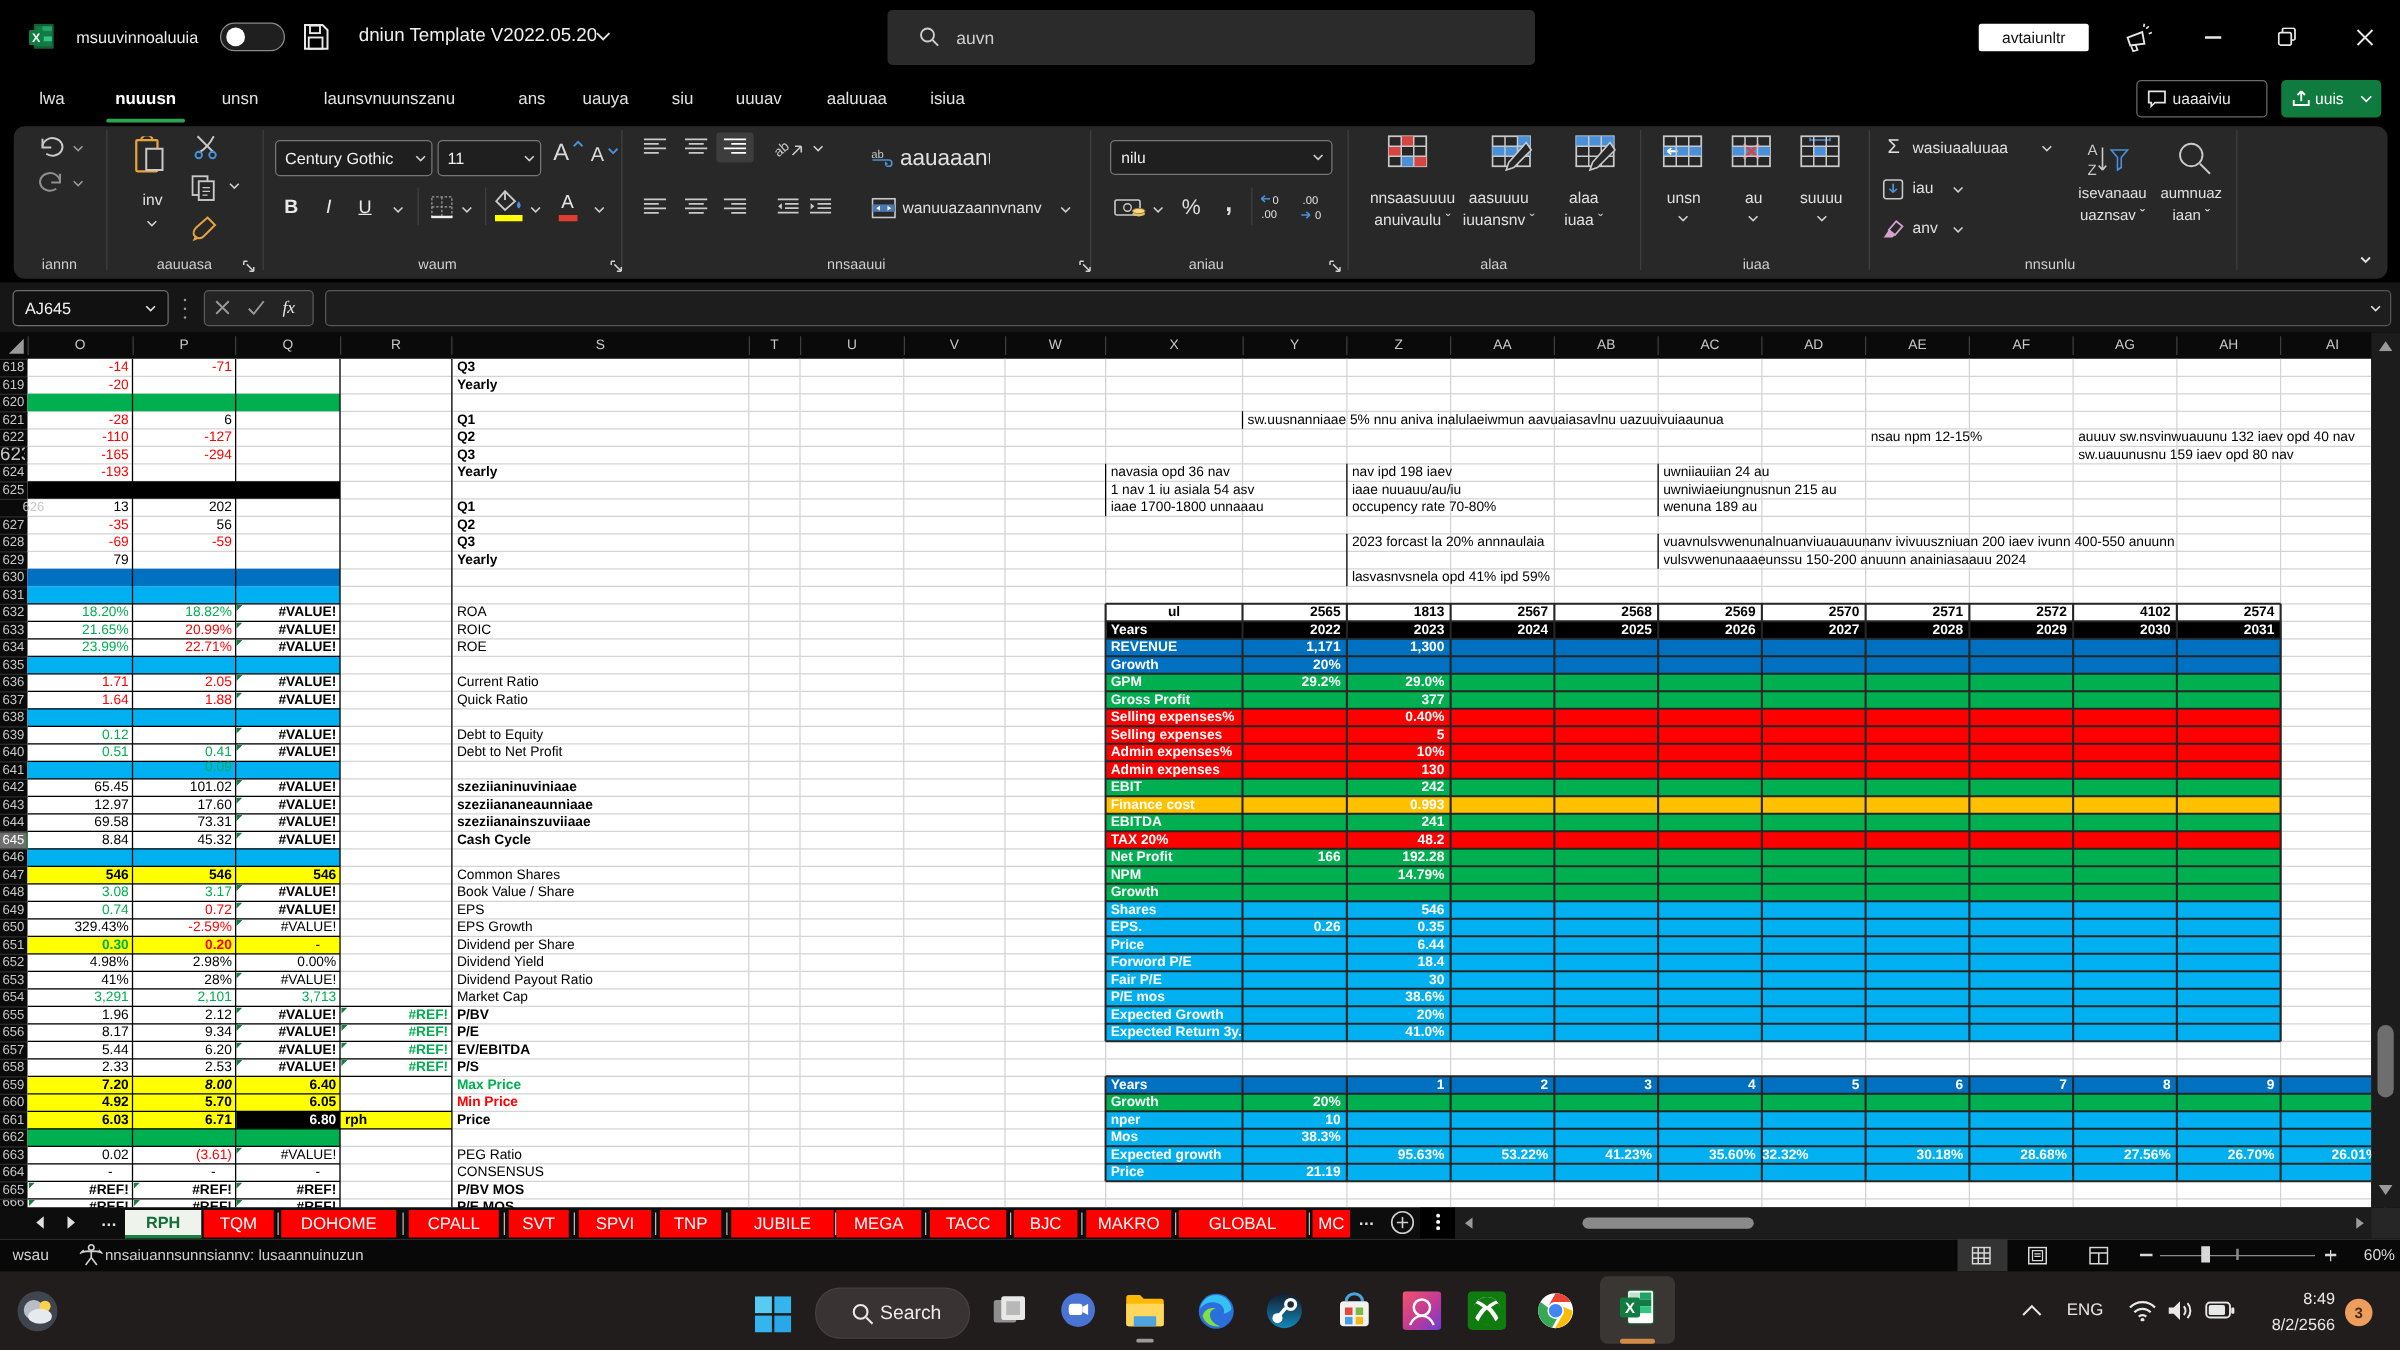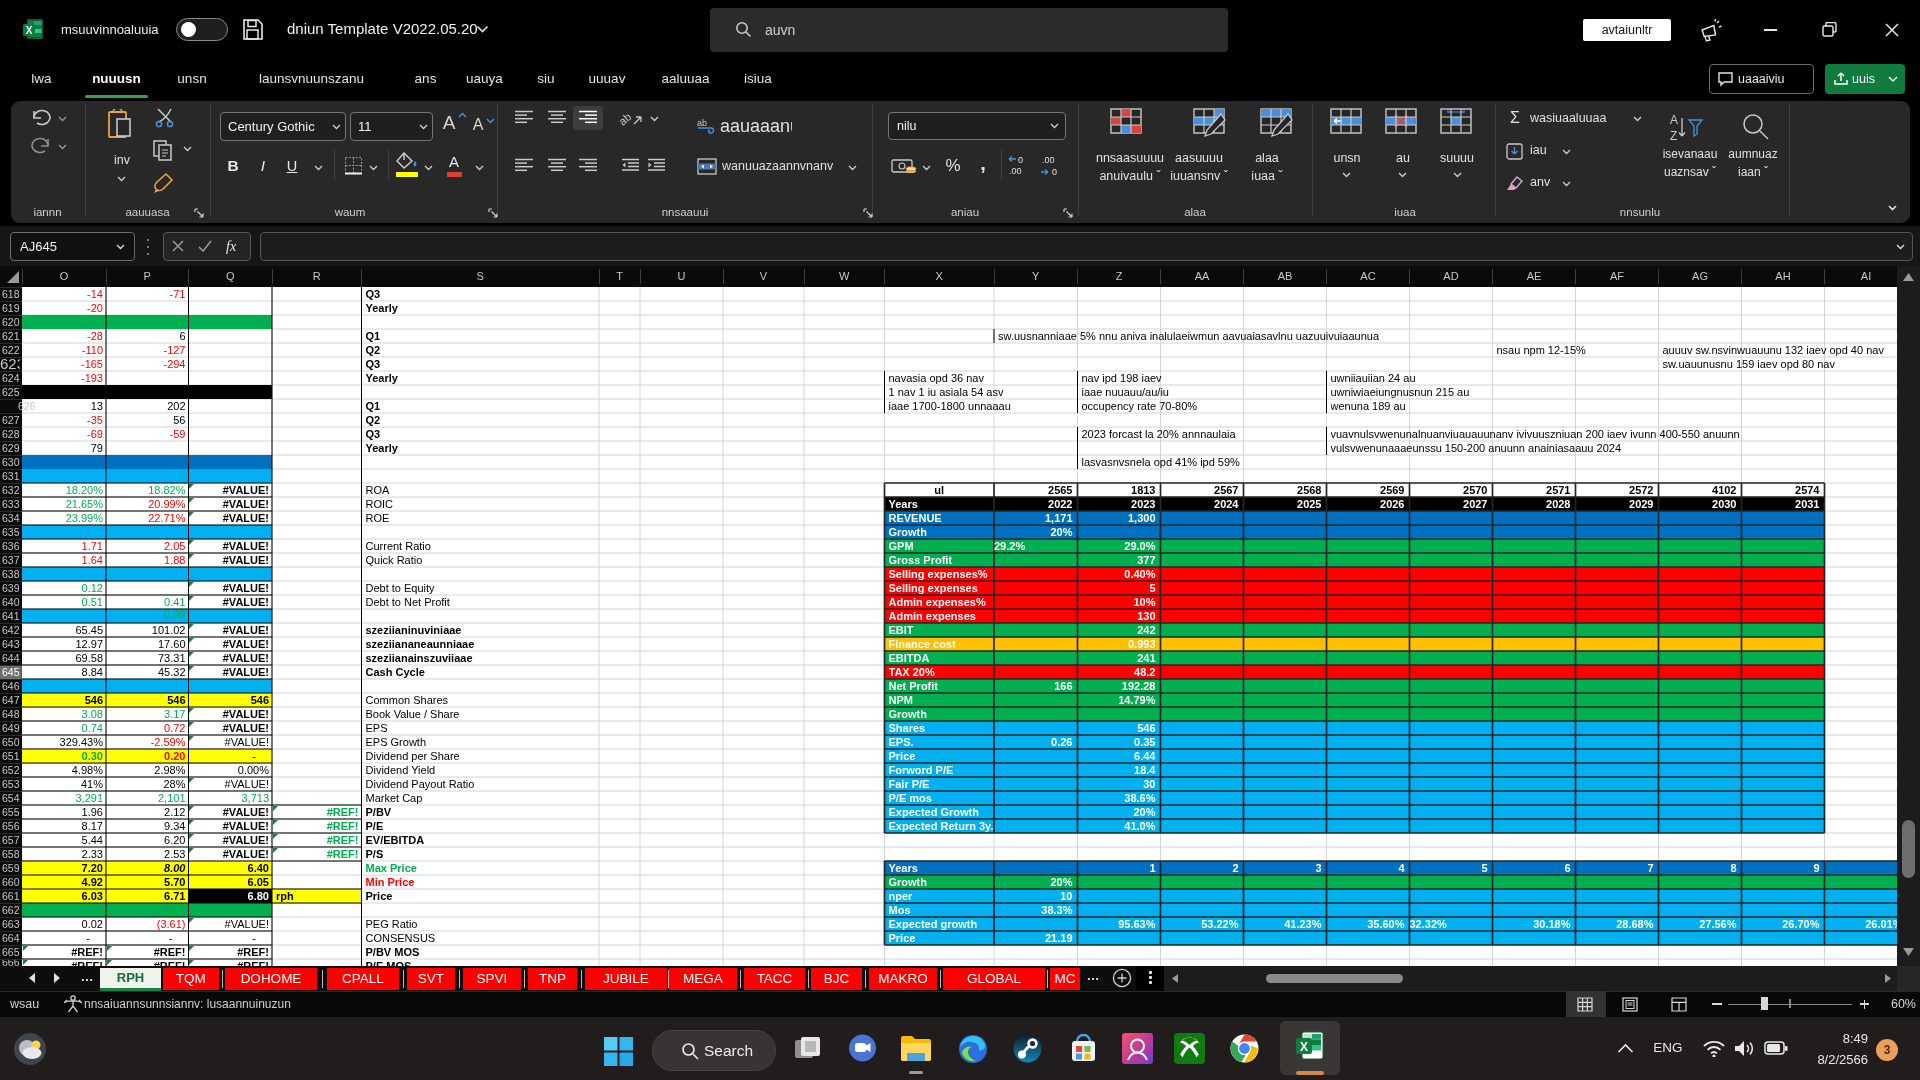--- a/index.html
+++ b/index.html
@@ -1035,21 +1035,21 @@
 <div style="position:absolute;left:1492.5px;top:497px;width:78px;height:14px;font-size:11px;color:#fff;font-weight:700;text-align:right;line-height:14px;white-space:nowrap;overflow:hidden;">2028</div>
 <div style="position:absolute;left:1575.5px;top:497px;width:78px;height:14px;font-size:11px;color:#fff;font-weight:700;text-align:right;line-height:14px;white-space:nowrap;overflow:hidden;">2029</div>
 <div style="position:absolute;left:1658.5px;top:497px;width:78px;height:14px;font-size:11px;color:#fff;font-weight:700;text-align:right;line-height:14px;white-space:nowrap;overflow:hidden;">2030</div>
 <div style="position:absolute;left:1741.5px;top:497px;width:78px;height:14px;font-size:11px;color:#fff;font-weight:700;text-align:right;line-height:14px;white-space:nowrap;overflow:hidden;">2031</div>
 <div style="position:absolute;left:888.5px;top:511px;width:105.5px;height:14px;font-size:11px;color:#fff;font-weight:700;text-align:left;line-height:14px;white-space:nowrap;overflow:hidden;">REVENUE</div>
 <div style="position:absolute;left:994px;top:511px;width:78.5px;height:14px;font-size:11px;color:#fff;font-weight:700;text-align:right;line-height:14px;white-space:nowrap;overflow:hidden;">1,171</div>
 <div style="position:absolute;left:1077.5px;top:511px;width:78px;height:14px;font-size:11px;color:#fff;font-weight:700;text-align:right;line-height:14px;white-space:nowrap;overflow:hidden;">1,300</div>
 <div style="position:absolute;left:888.5px;top:525px;width:105.5px;height:14px;font-size:11px;color:#fff;font-weight:700;text-align:left;line-height:14px;white-space:nowrap;overflow:hidden;">Growth</div>
 <div style="position:absolute;left:994px;top:525px;width:78.5px;height:14px;font-size:11px;color:#fff;font-weight:700;text-align:right;line-height:14px;white-space:nowrap;overflow:hidden;">20%</div>
 <div style="position:absolute;left:888.5px;top:539px;width:105.5px;height:14px;font-size:11px;color:#fff;font-weight:700;text-align:left;line-height:14px;white-space:nowrap;overflow:hidden;">GPM</div>
-<div style="position:absolute;left:994px;top:539px;width:78.5px;height:32px;font-size:11px;color:#fff;font-weight:700;line-height:14px;white-space:nowrap;overflow:hidden;">29.2%</div>
+<div style="position:absolute;left:994px;top:539px;width:78.5px;height:32px;font-size:11px;color:#fff;font-weight:700;text-align:right;line-height:14px;white-space:nowrap;overflow:hidden;">29.2%</div>
 <div style="position:absolute;left:1077.5px;top:539px;width:78px;height:14px;font-size:11px;color:#fff;font-weight:700;text-align:right;line-height:14px;white-space:nowrap;overflow:hidden;">29.0%</div>
 <div style="position:absolute;left:888.5px;top:553px;width:105.5px;height:14px;font-size:11px;color:#fff;font-weight:700;text-align:left;line-height:14px;white-space:nowrap;overflow:hidden;">Gross Profit</div>
 <div style="position:absolute;left:1077.5px;top:553px;width:78px;height:14px;font-size:11px;color:#fff;font-weight:700;text-align:right;line-height:14px;white-space:nowrap;overflow:hidden;">377</div>
 <div style="position:absolute;left:888.5px;top:567px;width:105.5px;height:14px;font-size:11px;color:#fff;font-weight:700;text-align:left;line-height:14px;white-space:nowrap;overflow:hidden;">Selling expenses%</div>
 <div style="position:absolute;left:1077.5px;top:567px;width:78px;height:14px;font-size:11px;color:#fff;font-weight:700;text-align:right;line-height:14px;white-space:nowrap;overflow:hidden;">0.40%</div>
 <div style="position:absolute;left:888.5px;top:581px;width:105.5px;height:14px;font-size:11px;color:#fff;font-weight:700;text-align:left;line-height:14px;white-space:nowrap;overflow:hidden;">Selling expenses</div>
 <div style="position:absolute;left:1077.5px;top:581px;width:78px;height:14px;font-size:11px;color:#fff;font-weight:700;text-align:right;line-height:14px;white-space:nowrap;overflow:hidden;">5</div>
 <div style="position:absolute;left:888.5px;top:595px;width:105.5px;height:14px;font-size:11px;color:#fff;font-weight:700;text-align:left;line-height:14px;white-space:nowrap;overflow:hidden;">Admin expenses%</div>
 <div style="position:absolute;left:1077.5px;top:595px;width:78px;height:14px;font-size:11px;color:#fff;font-weight:700;text-align:right;line-height:14px;white-space:nowrap;overflow:hidden;">10%</div>
 <div style="position:absolute;left:888.5px;top:609px;width:105.5px;height:14px;font-size:11px;color:#fff;font-weight:700;text-align:left;line-height:14px;white-space:nowrap;overflow:hidden;">Admin expenses</div>

